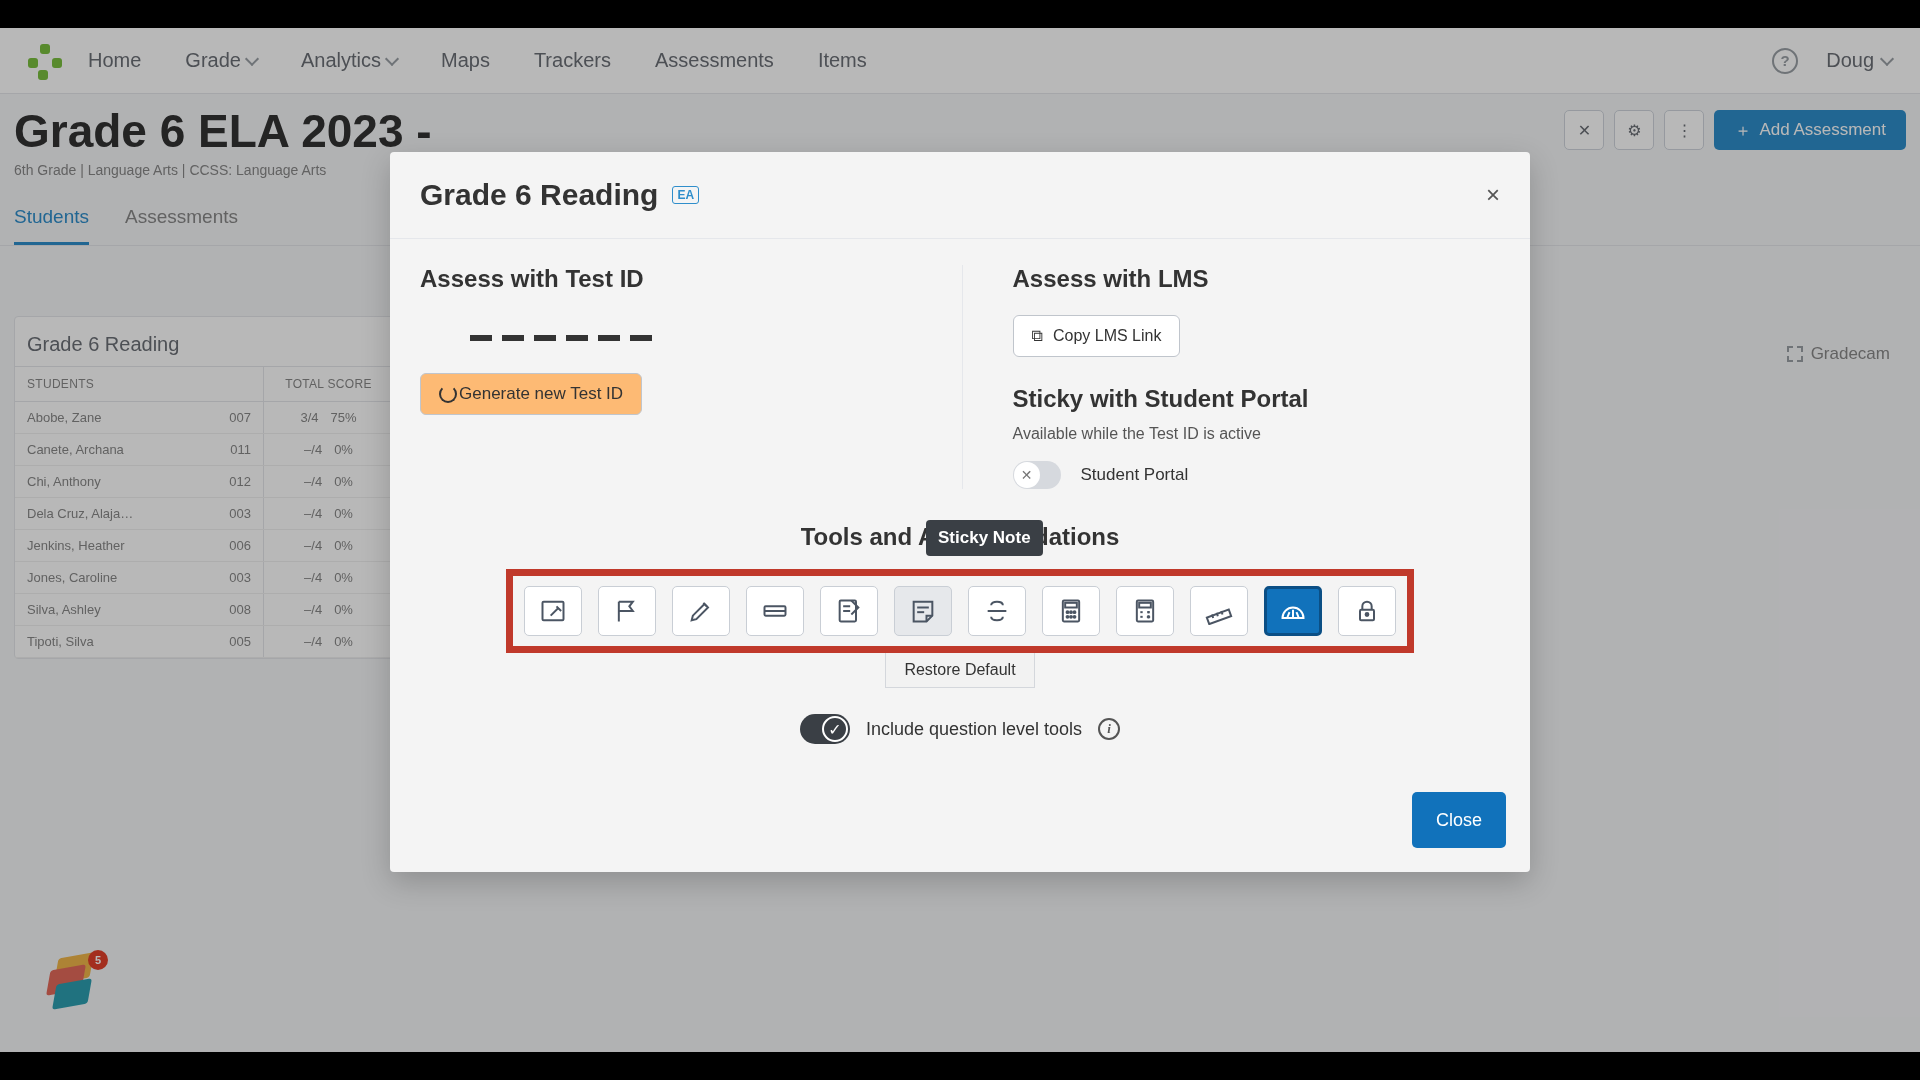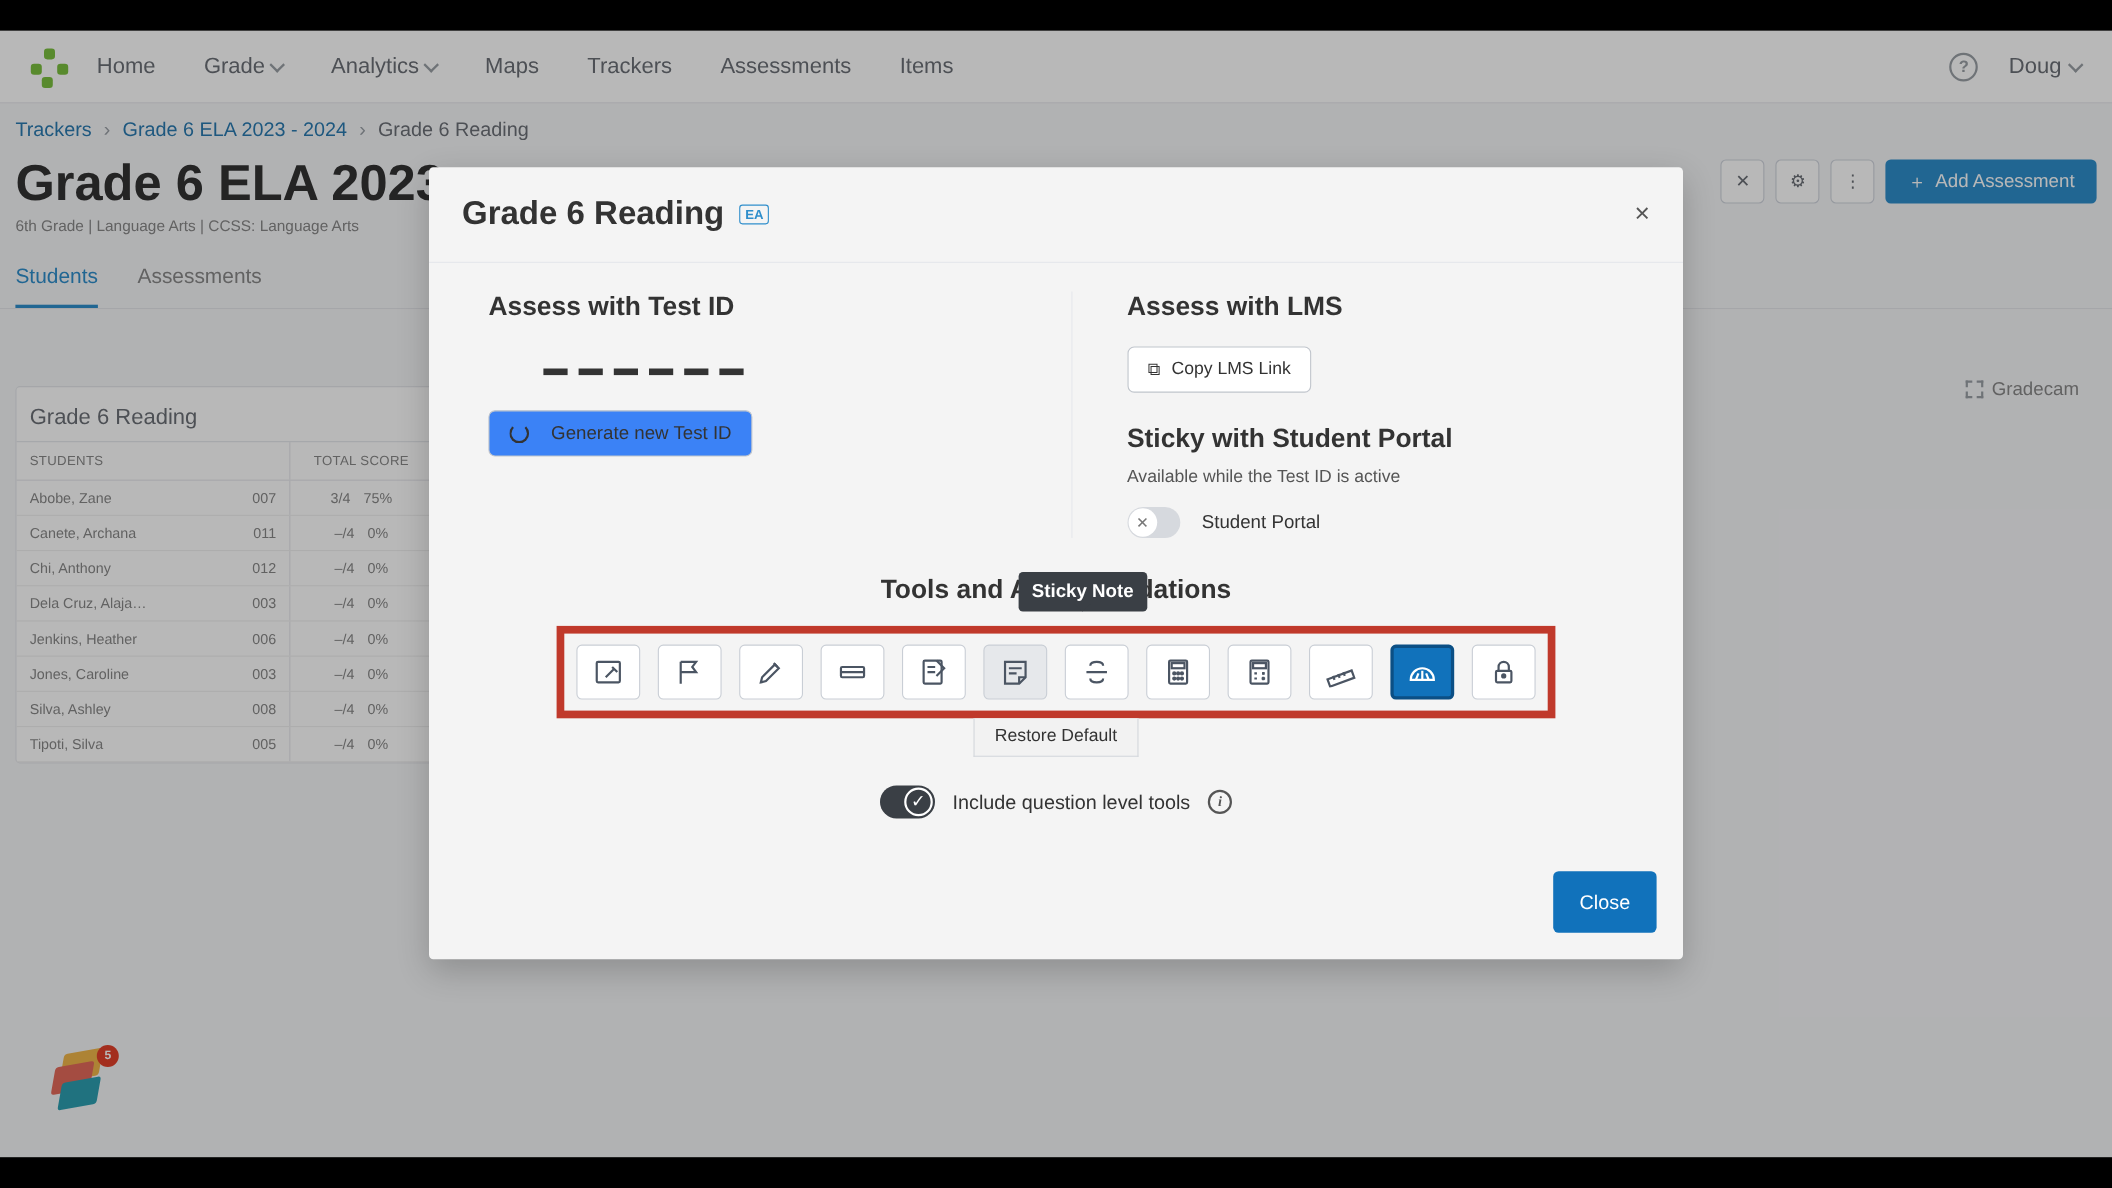--- a/index.html
+++ b/index.html
@@ -84,29 +84,29 @@
   top: 152px;
   background: #f4f4f4;
   border-radius: 4px;
   box-shadow: 0 10px 30px rgba(0,0,0,.2);
 }
 .modal-head { display: flex; align-items: center; padding: 26px 30px; border-bottom: 1px solid #e5e7eb; }
 .modal-title { font-size: 30px; font-weight: 600; color: #333; }
 .ea-badge { margin-left: 14px; border: 1.5px solid #2f8ecb; color: #2f8ecb; font-size: 12px; padding: 1px 4px; border-radius: 3px; font-weight: 600; }
 .close-x { margin-left: auto; font-size: 24px; color: #555; cursor: pointer; background: none; border: none; }
 
-.modal-body { display: flex; padding: 26px 26px 4px 30px; gap: 40px; margin-left: 24px; }
+.modal-body { display: flex; padding: 26px 26px 4px 30px; gap: 40px; }
 .col { flex: 1; }
 .v-div { width: 1px; background: #e5e7eb; margin: 0 10px; }
 .h2 { font-size: 24px; font-weight: 600; color: #333; margin-bottom: 12px; }
 .ptext { font-size: 17px; color: #444; }
 .linklike { color: #2f8ecb; text-decoration: underline; }
 .test-id-placeholder { margin-top: 42px; display: flex; gap: 10px; padding-left: 50px; }
 .test-id-placeholder span { width: 22px; height: 6px; background: #333; display: inline-block; }
-.gen-btn { margin-top: 32px; display: inline-flex; align-items: center; gap: 20px; height: 42px; padding: 0 18px; border: 1px solid #c0c5cc; border-radius: 6px; background: #3b82f6; font-size: 17px; color: #333; cursor: pointer; }
+.gen-btn { margin-top: 32px; display: inline-flex; align-items: center; gap: 2px; height: 42px; padding: 0 18px; border: 1px solid #c0c5cc; border-radius: 6px; background: #fdba74; font-size: 17px; color: #333; cursor: pointer; }
 .gen-btn .rld { width: 18px; height: 18px; border: 2px solid #333; border-radius: 50%; border-top-color: transparent; position: relative; }
 
 .lms-btn { margin-top: 10px; display: inline-flex; align-items: center; gap: 10px; height: 42px; padding: 0 18px; border: 1px solid #c0c5cc; border-radius: 6px; background: #fff; font-size: 16px; color: #333; cursor: pointer; }
 .p-sub { font-size: 16px; color: #555; margin-top: 6px; }
 .toggle-off { margin-top: 18px; display: flex; align-items: center; gap: 20px; }
 .toggle-off .sw { width: 48px; height: 28px; background: #d6d9de; border-radius: 20px; position: relative; }
 .toggle-off .sw .knob { position: absolute; left: 1px; top: 1px; width: 26px; height: 26px; background: #fff; border-radius: 50%; display: flex; align-items: center; justify-content: center; color: #777; font-size: 14px; }
 .toggle-off .lbl { font-size: 17px; color: #333; }
 
 .tools-head { text-align: center; font-size: 24px; font-weight: 600; color: #333; margin-top: 30px; position: relative; }
@@ -178,27 +178,20 @@
     </div>
     <div class="navright">
       <div class="help-circ">?</div>
       <a style="display:flex;align-items:center;gap:8px;color:#6b6f76;text-decoration:none;">
         <span>Doug</span>
           <span class="chev"></span>
       </a>
     </div>
   </div>
 
-  <div class="crumbs">
-    <a style="color:#2a7ab0;text-decoration:none;">Trackers</a>
-    <span class="sep">›</span>
-    <a style="color:#2a7ab0;text-decoration:none;">Grade 6 ELA 2023 - 2024</a>
-    <span class="sep">›</span>
-    <span class="last">Grade 6 Reading</span>
-  </div>
 
   <div class="pagehead">
     <div>
       <div class="title-big">Grade 6 ELA 2023 -</div>
       <div class="subline">6th Grade  |  Language Arts  |  CCSS: Language Arts</div>
     </div>
     <div class="actions-right">
       <div class="iconbtn">✕</div>
       <div class="iconbtn">⚙</div>
       <div class="iconbtn">⋮</div>

